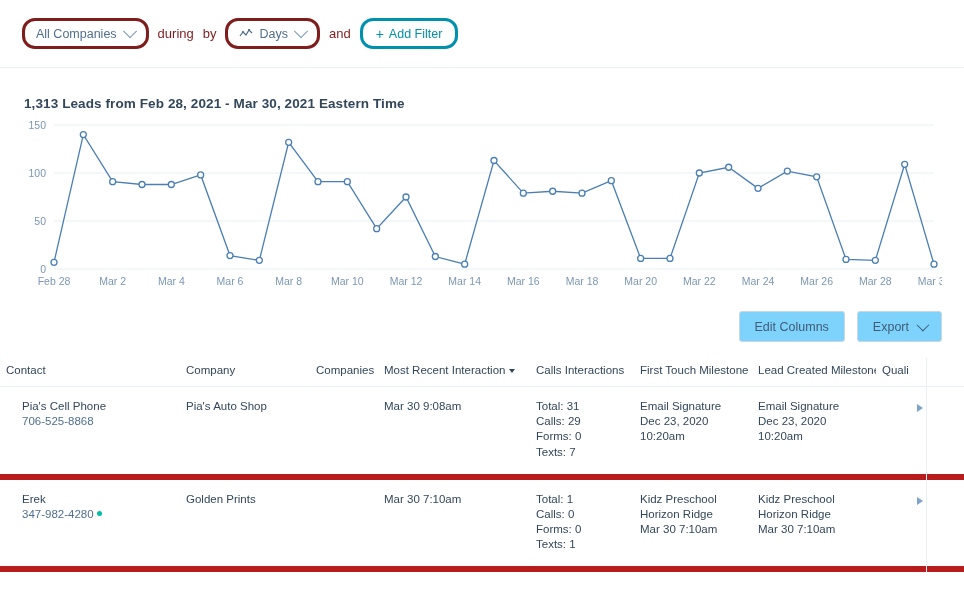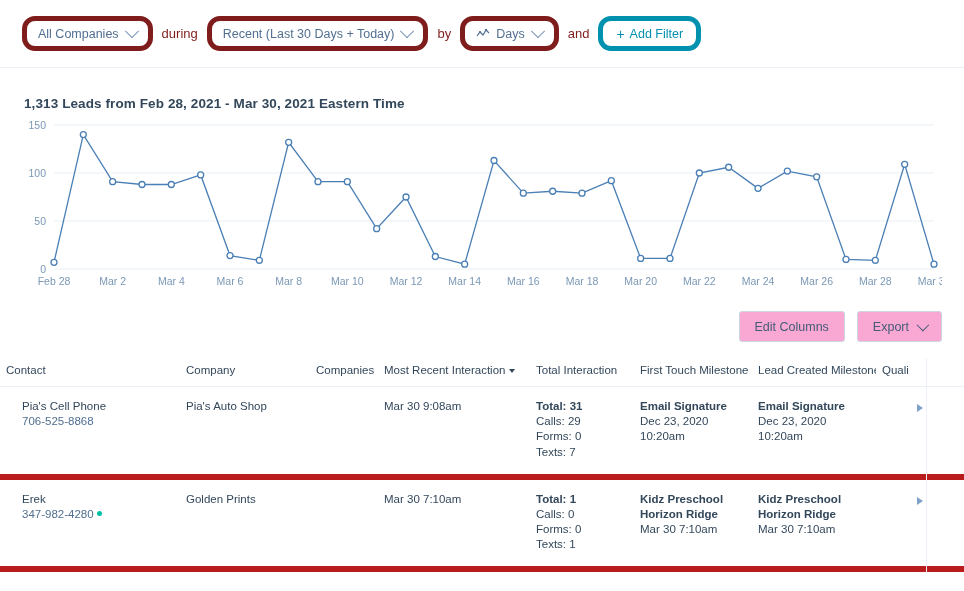--- a/index.html
+++ b/index.html
@@ -25,21 +25,21 @@
     padding: 0 22px;
     gap: 9px;
   }
   .pill {
     display: inline-flex;
     align-items: center;
     gap: 6px;
     height: 25px;
     padding: 0 11px;
     border-radius: 13px;
-    border: 5px solid #7f1d1d;
+    border: 3px solid #7f1d1d;
     background: #ffffff;
     color: #516f90;
     font-size: 12.5px;
     white-space: nowrap;
     cursor: pointer;
   }
   .pill .caret {
     display: inline-block;
     width: 9px;
     height: 9px;
@@ -90,21 +90,21 @@
     justify-content: flex-end;
     gap: 12px;
     padding: 14px 22px 0 22px;
   }
   .btn {
     height: 31px;
     box-sizing: border-box;
     padding: 0 15px;
     border: 1px solid #cbd6e2;
     border-radius: 3px;
-    background: #f9a8d4;
+    background: #7dd3fc;
     color: #425b76;
     font-size: 12.5px;
     font-family: "Liberation Sans", sans-serif;
     display: inline-flex;
     align-items: center;
     gap: 8px;
     cursor: pointer;
   }
   .btn .caret {
     display: inline-block;
@@ -136,21 +136,21 @@
   tbody td {
     font-size: 11.5px;
     color: #33475b;
     vertical-align: top;
     padding: 12px 6px 14px 6px;
     border-bottom: 6px solid #b91c1c;
     line-height: 1.32;
   }
   tbody td:first-child { padding-left: 22px; }
   .sub { color: #516f90; }
-  .bold { font-weight: bold; }
+  .bold { font-weight: normal; }
   .metric-line { white-space: nowrap; }
   .green-dot {
     display: inline-block;
     width: 5px; height: 5px;
     border-radius: 50%;
     background: #00bda5;
     margin-left: 3px;
     vertical-align: 2px;
   }
   .sort-caret {
@@ -181,24 +181,20 @@
 </style>
 </head>
 <body>
 
 <div class="filter-bar">
   <div class="pill">
     <span>All Companies</span>
     <span class="caret"></span>
   </div>
   <span class="conj">during</span>
-  <div class="pill">
-    <span>Recent (Last 30 Days + Today)</span>
-    <span class="caret"></span>
-  </div>
   <span class="conj">by</span>
   <div class="pill">
     <span class="days-icon">
       <svg width="14" height="10" viewBox="0 0 14 10">
         <polyline points="1,7 4,3 7,6 10,1 13,4" fill="none" stroke="#516f90" stroke-width="1.2"></polyline>
         <circle cx="4" cy="3" r="1.1" fill="#516f90"></circle>
         <circle cx="10" cy="1" r="1.1" fill="#516f90"></circle>
       </svg>
     </span>
     <span>Days</span>
@@ -295,21 +291,21 @@
         <col style="width:118px">
       <col style="width:124px">
         <col style="width:88px">
     </colgroup>
     <thead>
       <tr id="head-row">
           <th><span>Contact</span></th>
           <th><span>Company</span></th>
           <th><span>Companies</span></th>
           <th><span>Most Recent Interaction</span><span class="sort-caret"></span></th>
-          <th><span>Total Interaction</span></th>
+          <th><span>Calls Interactions</span></th>
           <th><span>First Touch Milestone</span></th>
           <th><span>Lead Created Milestone</span></th>
           <th><span>Quali</span></th>
         </tr>
     </thead>
     <tbody id="body-rows">
         <tr>
           <td>
             <div>Pia's Cell Phone</div>
             <div class="sub">706-525-8868</div>

